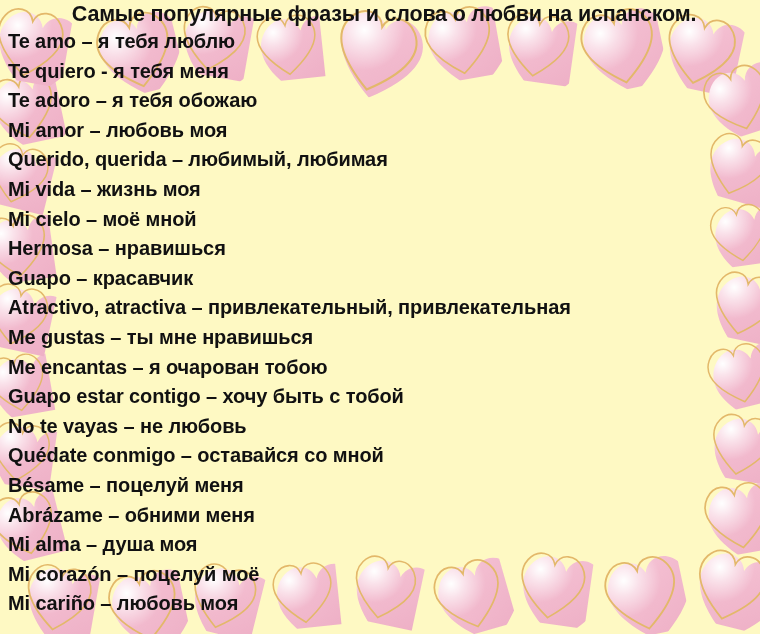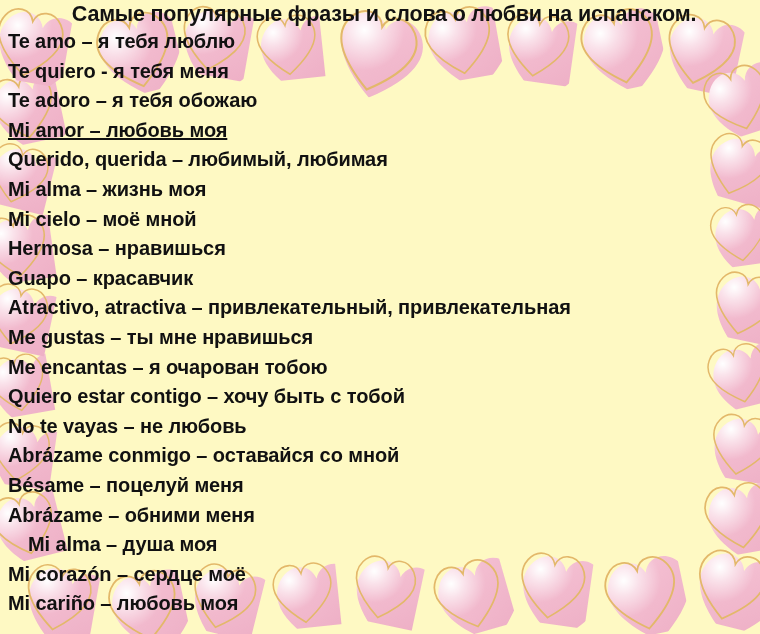--- a/index.html
+++ b/index.html
@@ -278,33 +278,33 @@
         </svg>
       </div>
     </div>
 
   <div id="text-layer">
     <div class="title">Самые популярные фразы и слова о любви на испанском.</div>
     <div id="phrase-list">
         <div class="phrase" style="top: 30px;">Te amo – я тебя люблю</div>
         <div class="phrase" style="top: 59.6px;">Te quiero - я тебя меня</div>
         <div class="phrase" style="top: 89.2px;">Te adoro – я тебя обожаю</div>
-        <div class="phrase" style="top: 118.8px; text-decoration: underline;">Mi amor – любовь моя</div>
+        <div class="phrase" style="top: 118.8px;">Mi amor – любовь моя</div>
         <div class="phrase" style="top: 148.4px;">Querido, querida – любимый, любимая</div>
-        <div class="phrase" style="top: 178px;">Mi alma – жизнь моя</div>
+        <div class="phrase" style="top: 178px;">Mi vida – жизнь моя</div>
         <div class="phrase" style="top: 207.6px;">Mi cielo – моё мной</div>
         <div class="phrase" style="top: 237.2px;">Hermosa – нравишься</div>
         <div class="phrase" style="top: 266.8px;">Guapo – красавчик</div>
         <div class="phrase" style="top: 296.4px;">Atractivo, atractiva – привлекательный, привлекательная</div>
         <div class="phrase" style="top: 326px;">Me gustas – ты мне нравишься</div>
         <div class="phrase" style="top: 355.6px;">Me encantas – я очарован тобою</div>
-        <div class="phrase" style="top: 385.2px;">Quiero estar contigo – хочу быть с тобой</div>
+        <div class="phrase" style="top: 385.2px;">Guapo estar contigo – хочу быть с тобой</div>
         <div class="phrase" style="top: 414.8px;">No te vayas – не любовь</div>
-        <div class="phrase" style="top: 444.4px;">Abrázame conmigo – оставайся со мной</div>
+        <div class="phrase" style="top: 444.4px;">Quédate conmigo – оставайся со мной</div>
         <div class="phrase" style="top: 474px;">Bésame – поцелуй меня</div>
         <div class="phrase" style="top: 503.6px;">Abrázame – обними меня</div>
-        <div class="phrase" style="top: 533.2px; margin-left: 20px;">Mi alma – душа моя</div>
-        <div class="phrase" style="top: 562.8px;">Mi corazón – сердце моё</div>
+        <div class="phrase" style="top: 533.2px;">Mi alma – душа моя</div>
+        <div class="phrase" style="top: 562.8px;">Mi corazón – поцелуй моё</div>
         <div class="phrase" style="top: 592.4px;">Mi cariño – любовь моя</div>
       </div>
   </div>
 
 </div>
 
 </body></html>

